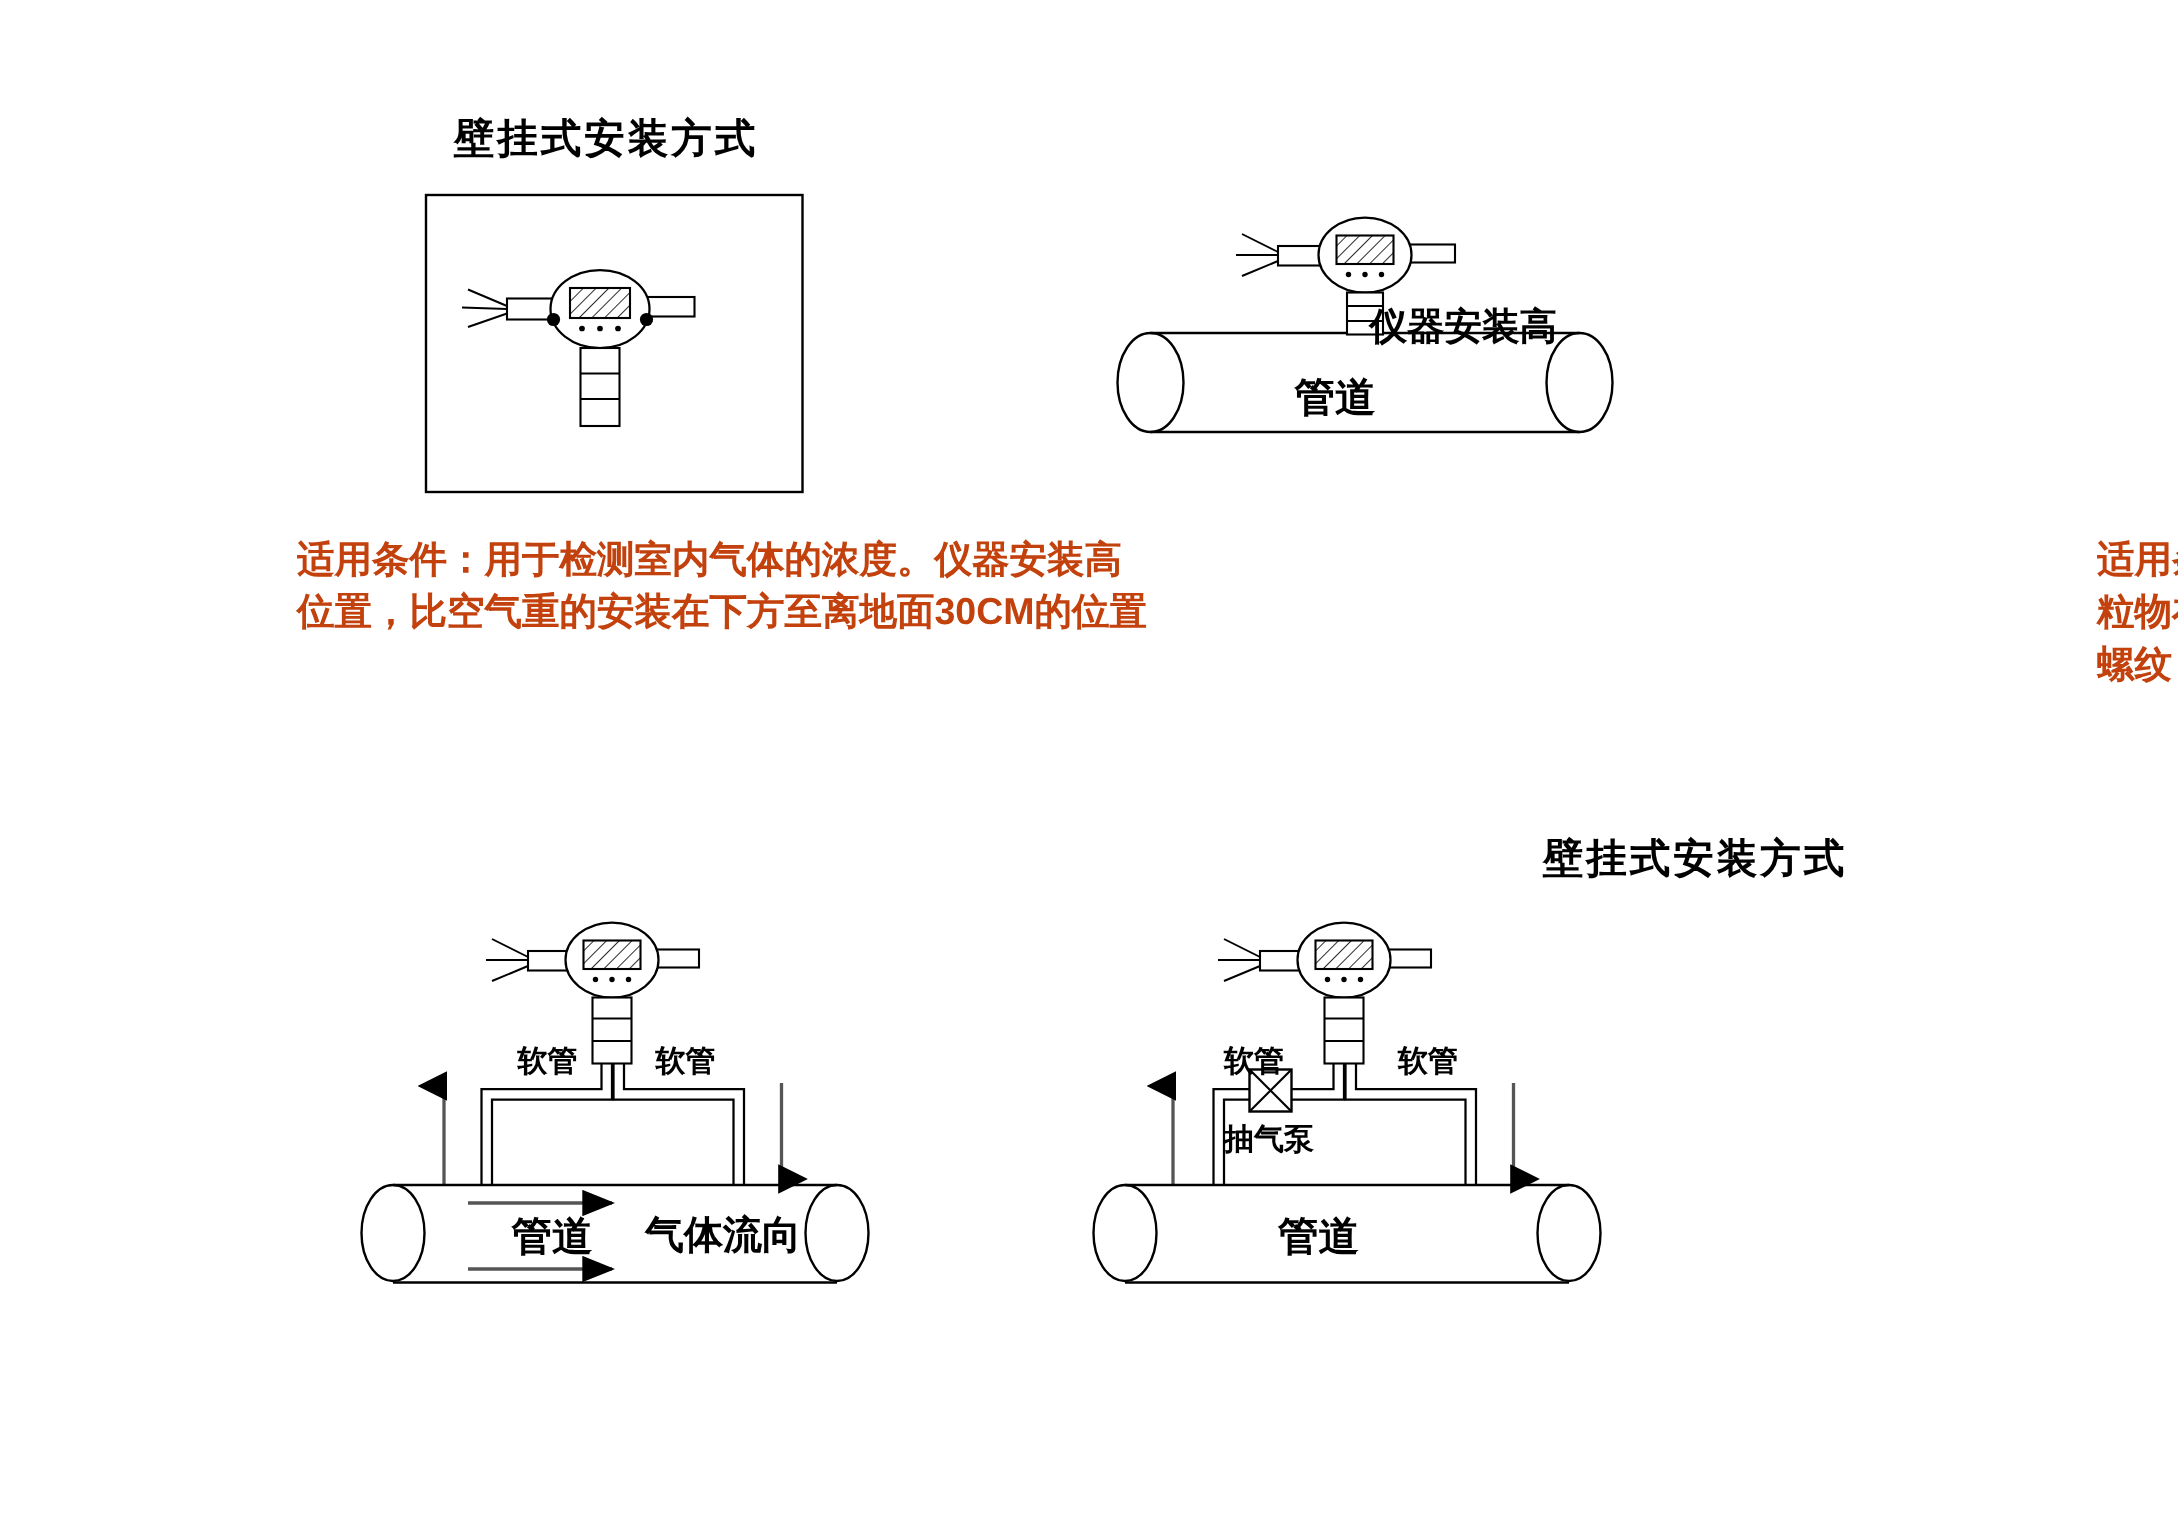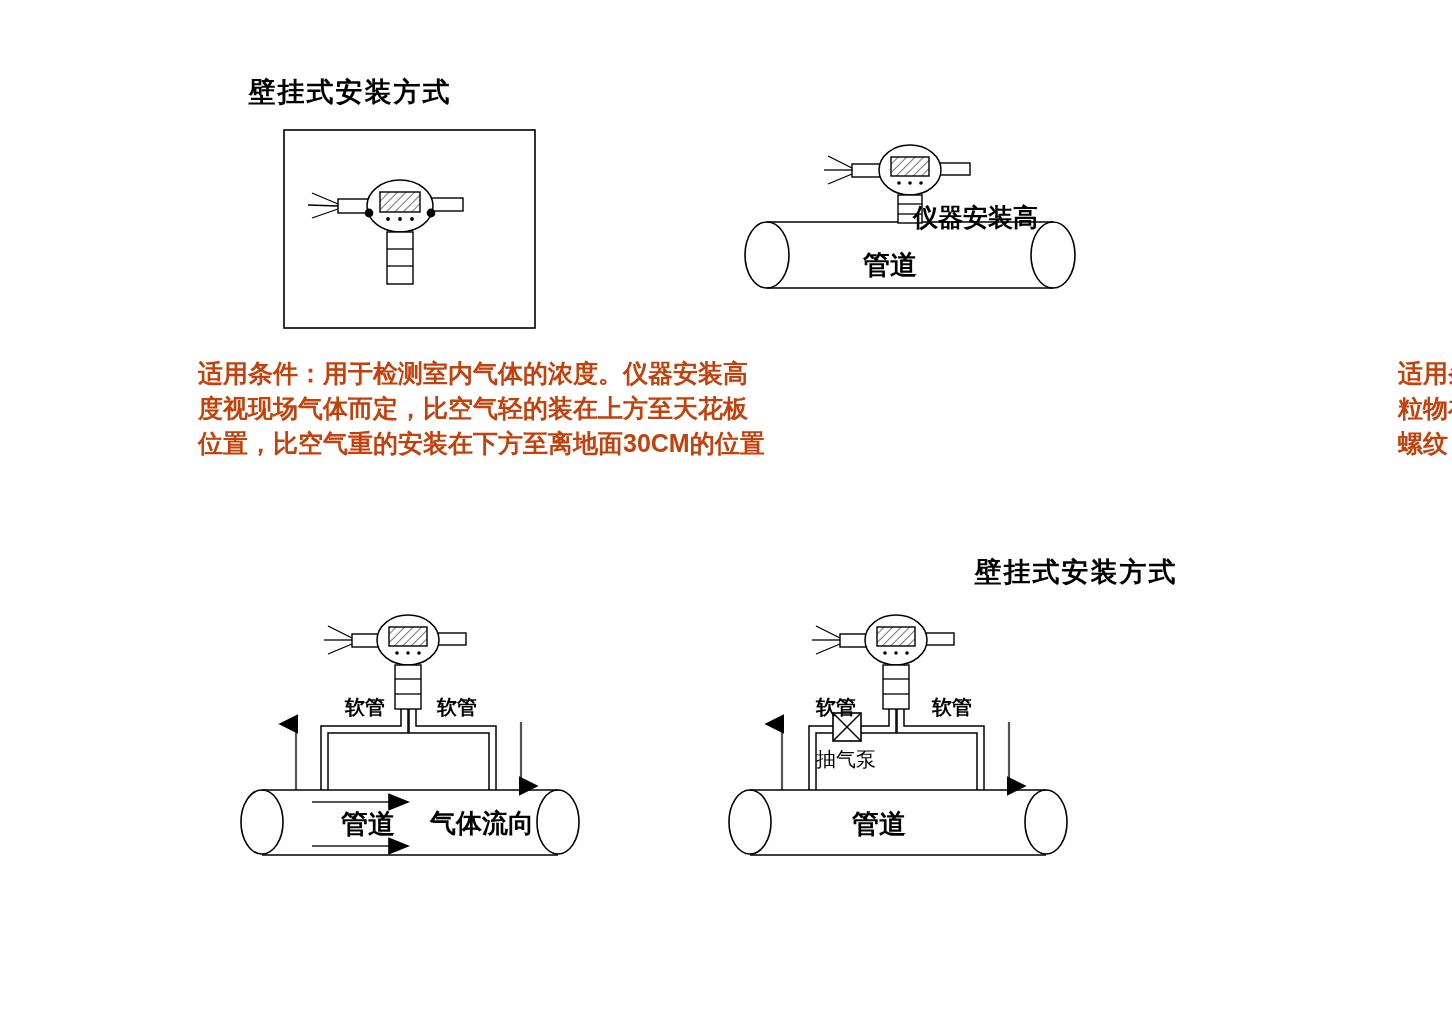--- a/index.html
+++ b/index.html
@@ -1,18 +1,18 @@
 <!DOCTYPE html>
 <html><head>
 <meta charset="utf-8">
 <style>
   html,body{margin:0;padding:0;background:#ffffff;}
   body{width:1452px;height:1026px;position:relative;overflow:hidden;
        font-family:"Liberation Serif","DejaVu Serif",serif;color:#000;}
-  .panel{position:absolute;}
+  .panel{position:absolute;padding-left:36px;}
   .p1{left:0;top:0;width:700px;height:500px;}
   .p2{left:700px;top:0;width:752px;height:500px;}
   .p3{left:0;top:500px;width:700px;height:526px;}
   .p4{left:700px;top:500px;width:752px;height:526px;}
 
   .title{position:absolute;width:100%;text-align:center;
          font-family:"DejaVu Serif","Liberation Serif",serif;
          font-weight:700;font-size:27px;letter-spacing:2px;color:#000;}
   .p1 .title,.p2 .title{top:74px;}
   .p3 .title,.p4 .title{top:554px;}
@@ -69,21 +69,20 @@
 
         <rect x="-13" y="26" width="26" height="52" fill="#fff" stroke="#000" stroke-width="1.4"></rect>
         <line x1="-13" y1="43" x2="13" y2="43" stroke="#000" stroke-width="1.3"></line>
         <line x1="-13" y1="60" x2="13" y2="60" stroke="#000" stroke-width="1.3"></line>
       </g>
     </svg>
   </div>
 
   <div class="caption c1">
     <div>适用条件：用于检测室内气体的浓度。仪器安装高</div>
-    <div>度视现场气体而定，比空气轻的装在上方至天花板</div>
     <div>位置，比空气重的安装在下方至离地面30CM的位置</div>
   </div>
 </div>
 
 <div class="panel p2">
 
   <div class="fig" style="left:30px;top:130px;">
     <svg width="420" height="190" viewBox="0 0 420 190">
       <defs>
         <pattern id="hatchB" width="6" height="6" patternTransform="rotate(45)" patternUnits="userSpaceOnUse">
@@ -260,20 +259,20 @@
       </g>
     </svg>
   </div>
 
   <div class="fig" style="left:116px;top:194px;font-size:20px;font-weight:700;font-family:'DejaVu Serif','Liberation Serif',serif;">
     <span>软管</span>
   </div>
   <div class="fig" style="left:232px;top:194px;font-size:20px;font-weight:700;font-family:'DejaVu Serif','Liberation Serif',serif;">
     <span>软管</span>
   </div>
-  <div class="fig" style="left:116px;top:246px;font-size:20px;font-weight:400;font-family:'DejaVu Serif','Liberation Serif',serif;">
+  <div class="fig" style="left:116px;top:246px;font-size:20px;font-weight:700;font-family:'DejaVu Serif','Liberation Serif',serif;">
     <span>抽气泵</span>
   </div>
   <div class="fig" style="left:152px;top:306px;font-size:27px;font-weight:700;font-family:'DejaVu Serif','Liberation Serif',serif;">
     <span>管道</span>
   </div>
 
 </div>
 
 </body></html>

